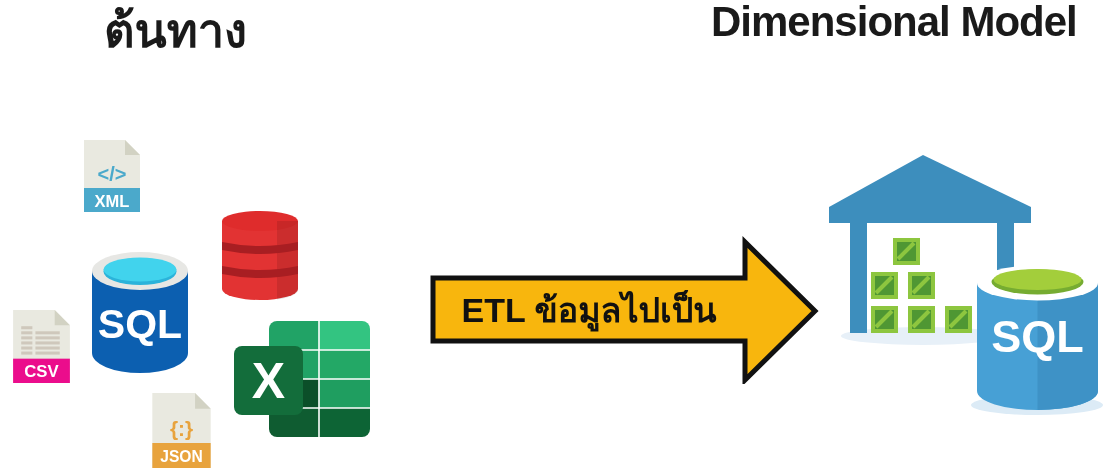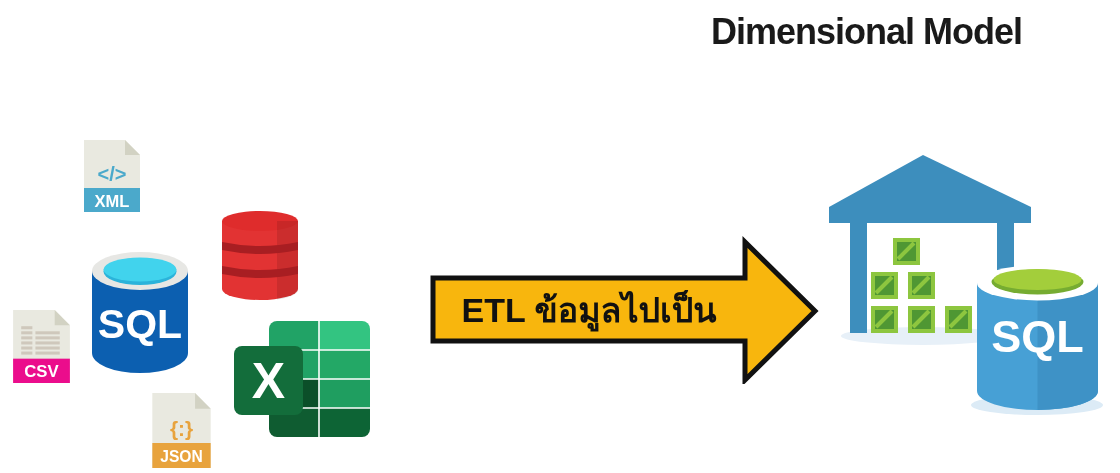--- a/index.html
+++ b/index.html
@@ -11,35 +11,36 @@
     font-family:"Liberation Sans","DejaVu Sans",sans-serif;
   }
   .abs{position:absolute;}
   .heading{
     color:var(--heading-text,#1a1a1a);
     font-weight:700;
     white-space:nowrap;
     line-height:1.05;
   }
   #heading-source{left:104px;top:6px;font-size:47px;font-weight:800;}
-  #heading-target{left:711px;top:13px;font-size:36px;letter-spacing:-1px;}
+  #heading-target{left:711px;top:0;font-size:42px;letter-spacing:-1px;}
   svg text{
     font-family:"Liberation Sans","DejaVu Sans",sans-serif;
     font-weight:bold;
     text-anchor:middle;
   }
   .band-label{fill:#ffffff;}
   .db-label{fill:#ffffff;}
   .arrow-label{fill:#111111;}
 </style>
 </head>
 <body>
 
 <div id="canvas">
 
+  <div id="heading-source" class="abs heading">ต้นทาง</div>
   <div id="heading-target" class="abs heading">Dimensional Model</div>
 
   <svg class="abs" style="left:84px;top:140px;" width="56" height="72" viewBox="0 0 56 72">
     <path d="M0 0 H41 L56 15 V72 H0 Z" style="fill:var(--paper)"></path>
     <path d="M41 0 V15 H56 Z" style="fill:var(--paper-fold)"></path>
     <text x="28" y="41" font-size="20" style="fill:var(--xml-accent);text-anchor:middle">&lt;/&gt;</text>
     <rect x="0" y="48" width="56" height="24" style="fill:var(--xml-accent)"></rect>
     <text x="28" y="66.5" font-size="16.5" class="band-label">XML</text>
   </svg>
 

